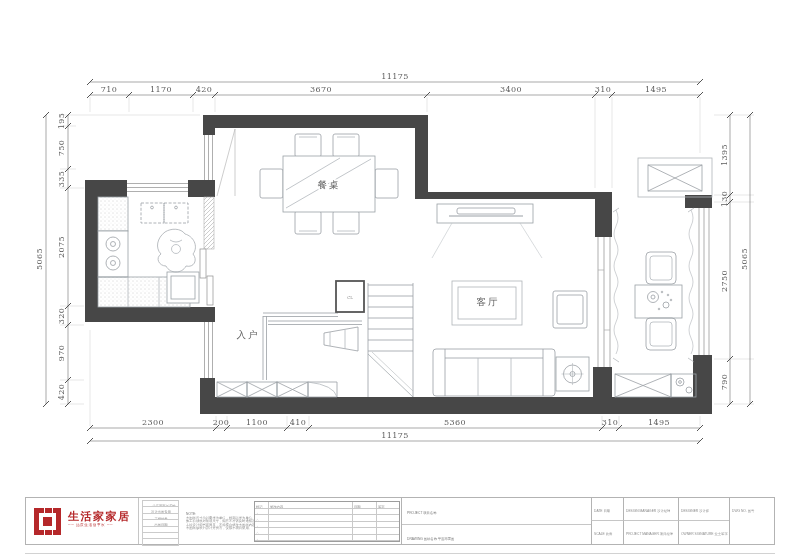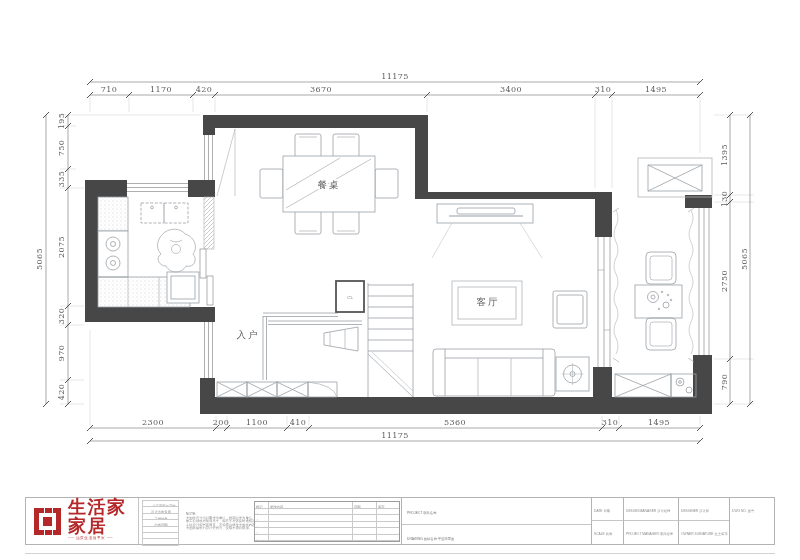--- a/index.html
+++ b/index.html
@@ -22,21 +22,21 @@
   
   .tb-logo{left:0;top:0;width:113px;height:46px;border-right:1px solid #c6c6c6;
       display:flex;align-items:center;padding-left:8px;}
   .logo-icon{position:relative;width:17px;height:17px;border:5px solid #b5282a;
       background:#fff;flex:0 0 auto;}
   .logo-icon::after{content:"";position:absolute;left:4px;top:4px;width:9px;height:9px;
       background:#b5282a;}
   .logo-icon::before{content:"";position:absolute;left:5px;top:-5px;width:7px;height:27px;
       background:transparent;border-left:1.5px solid #fff;border-right:1.5px solid #fff;}
   .logo-text{margin-left:7px;}
-  .logo-name{font-size:18px;font-weight:bold;color:#b5282a;letter-spacing:1.5px;line-height:1.05;}
+  .logo-name{font-size:11px;font-weight:bold;color:#b5282a;letter-spacing:1.5px;line-height:1.05;}
   .logo-tag{font-size:6px;color:#b5282a;transform:scale(.6);transform-origin:0 0;
       white-space:nowrap;letter-spacing:1px;}
   
   .tb-mini{left:113px;top:0;width:43px;height:46px;padding:3px 3px;}
   .mini-row{height:5.4px;border:1px solid #cbcbcb;margin-top:-1px;overflow:hidden;
       text-align:center;line-height:4px;}
   
   .tb-notes{left:156px;top:0;width:72px;height:46px;padding:5px 4px;overflow:hidden;}
   .note-line{height:3.6px;overflow:visible;}
   

